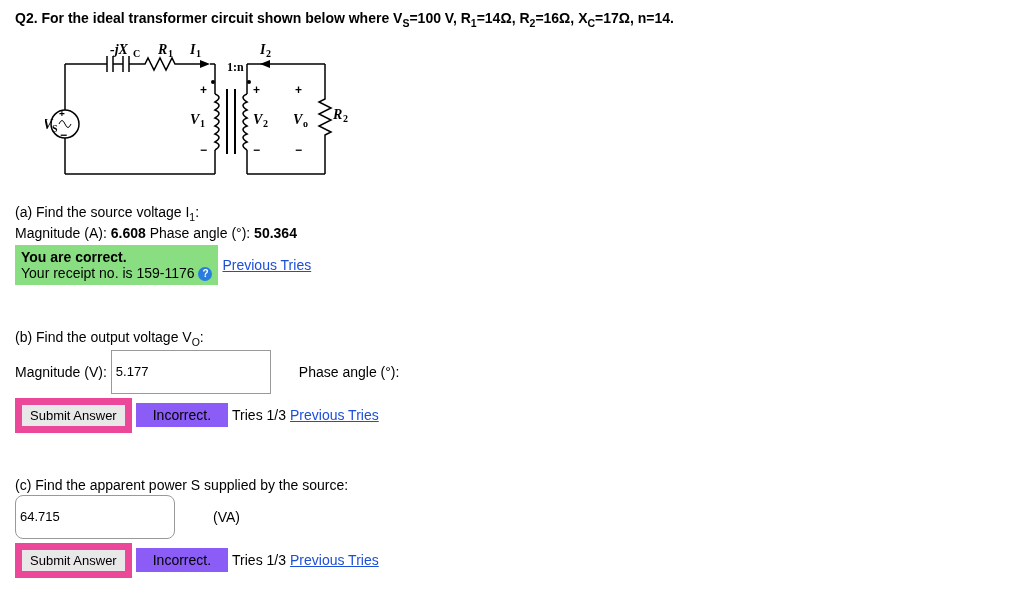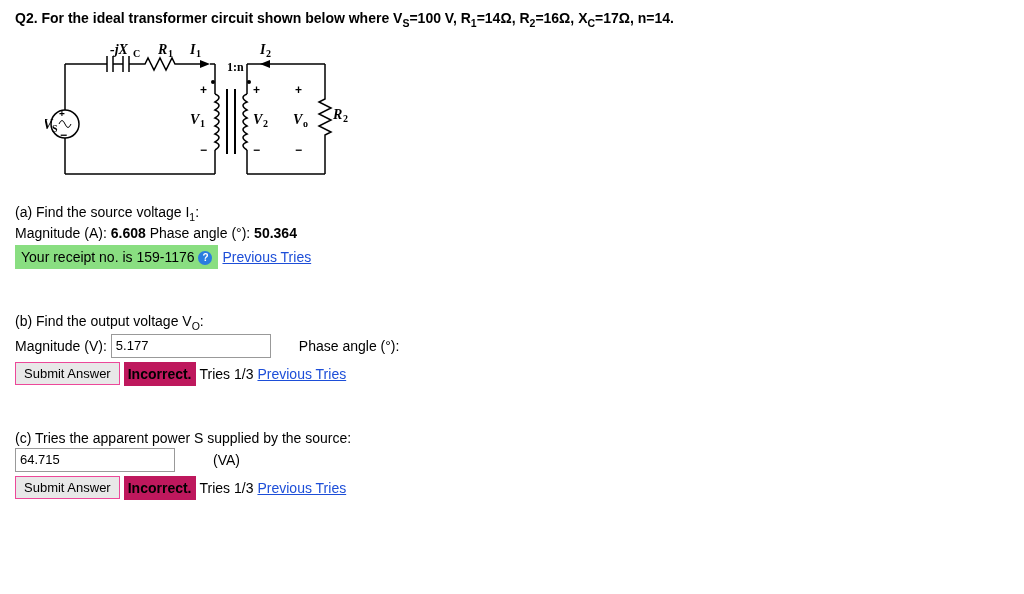--- a/index.html
+++ b/index.html
@@ -54,33 +54,33 @@
       text-align: center;
       font-weight: bold;
       vertical-align: middle;
     }
     .prev-tries {
       color: #1d4ed8;
       text-decoration: underline;
     }
     .incorrect-box {
       display: inline-block;
-      background: #be185d;
-      padding: 4px 4px;
-      font-weight: bold;
+      background: #8b5cf6;
+      padding: 4px 17px;
+      font-weight: normal;
     }
     input[type="text"] {
       border: 1px solid #999;
-      padding: 2px 4px;
+      padding: 12px 4px;
       font-family: inherit;
       font-size: 13px;
       height: 18px;
     }
     .submit-btn {
-      border: 1px solid #ec4899;
+      border: 7px solid #ec4899;
       background: #e8e8e8;
       padding: 3px 8px;
       font-family: inherit;
       font-size: 13px;
       cursor: pointer;
     }
     .row-flex {
       display: flex;
       align-items: center;
       gap: 4px;
@@ -178,20 +178,21 @@
 </div>
 
 <div class="part-label">
   <span>(a) Find the source voltage I</span><span class="sub">1</span><span>:</span>
 </div>
 <div class="answer-line">
   <span>Magnitude (A): </span><span class="bold">6.608</span><span> Phase angle (°): </span><span class="bold">50.364</span>
 </div>
 <div class="row-flex">
   <div class="correct-box">
+    <div class="bold">You are correct.</div>
     <div>
       <span>Your receipt no. is 159-1176</span>
       <span class="help-icon">?</span>
     </div>
   </div>
   <a href="#" class="prev-tries">Previous Tries</a>
 </div>
 
 <div class="spacer"></div>
 
@@ -206,23 +207,23 @@
 </div>
 <div class="row-flex">
   <button class="submit-btn">Submit Answer</button>
   <span class="incorrect-box">Incorrect.</span>
   <span>Tries 1/3</span>
   <a href="#" class="prev-tries">Previous Tries</a>
 </div>
 
 <div class="spacer"></div>
 
-<div class="part-label">(c) Tries the apparent power S supplied by the source:</div>
-<div class="row-flex">
-  <input type="text" style="width: 150px;" value="64.715">
+<div class="part-label">(c) Find the apparent power S supplied by the source:</div>
+<div class="row-flex">
+  <input type="text" style="width: 150px; border-radius: 8px;" value="64.715">
   <span style="width:30px"></span>
   <span>(VA)</span>
 </div>
 <div class="row-flex">
   <button class="submit-btn">Submit Answer</button>
   <span class="incorrect-box">Incorrect.</span>
   <span>Tries 1/3</span>
   <a href="#" class="prev-tries">Previous Tries</a>
 </div>
 

